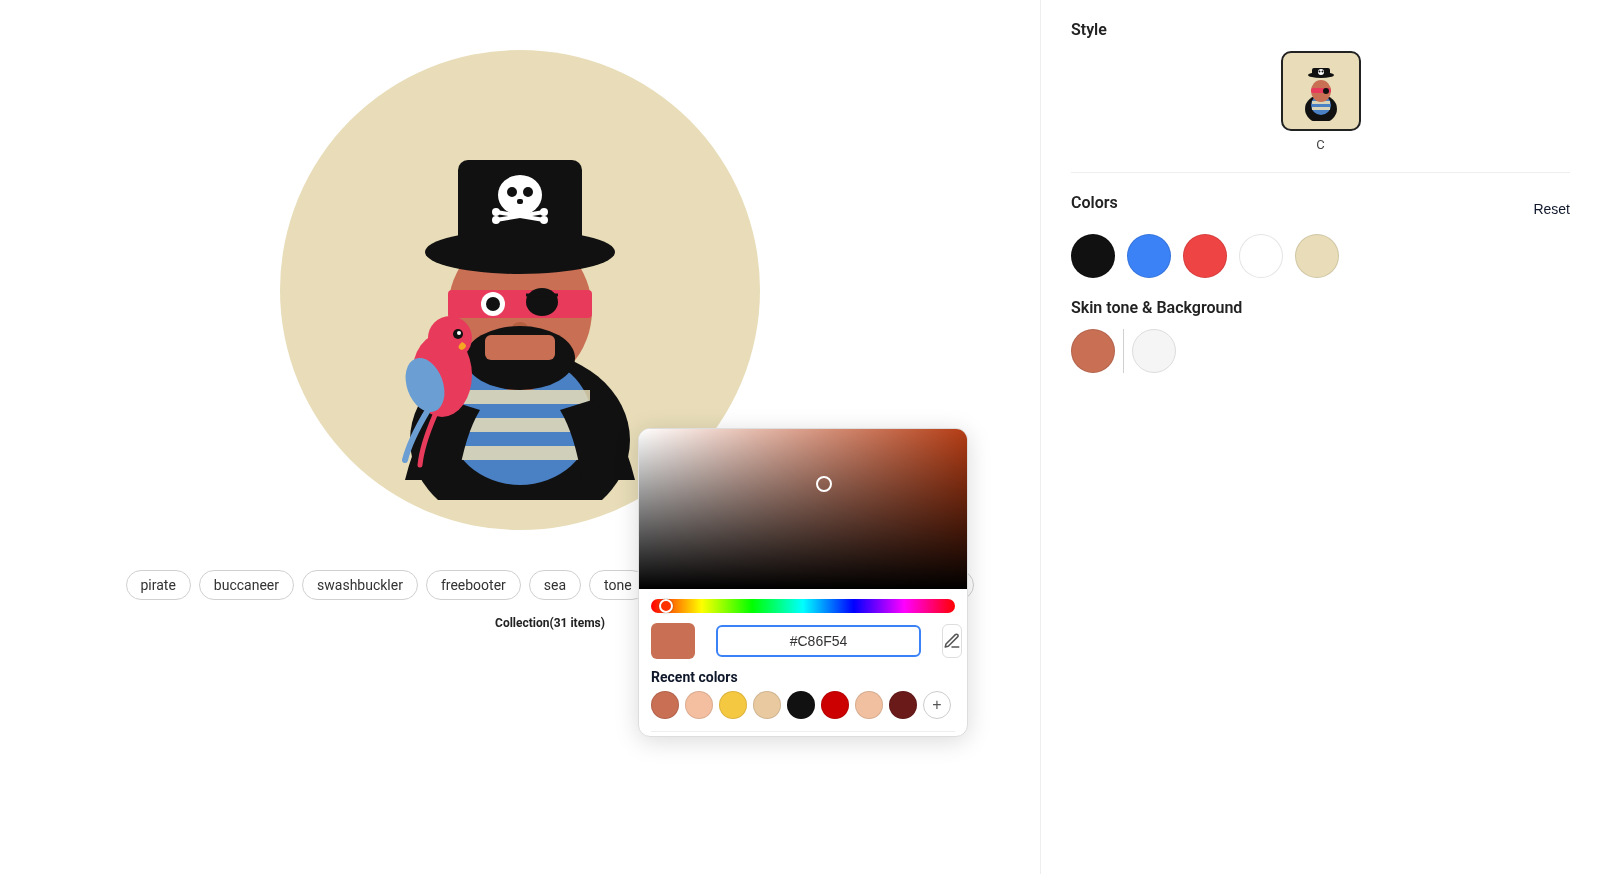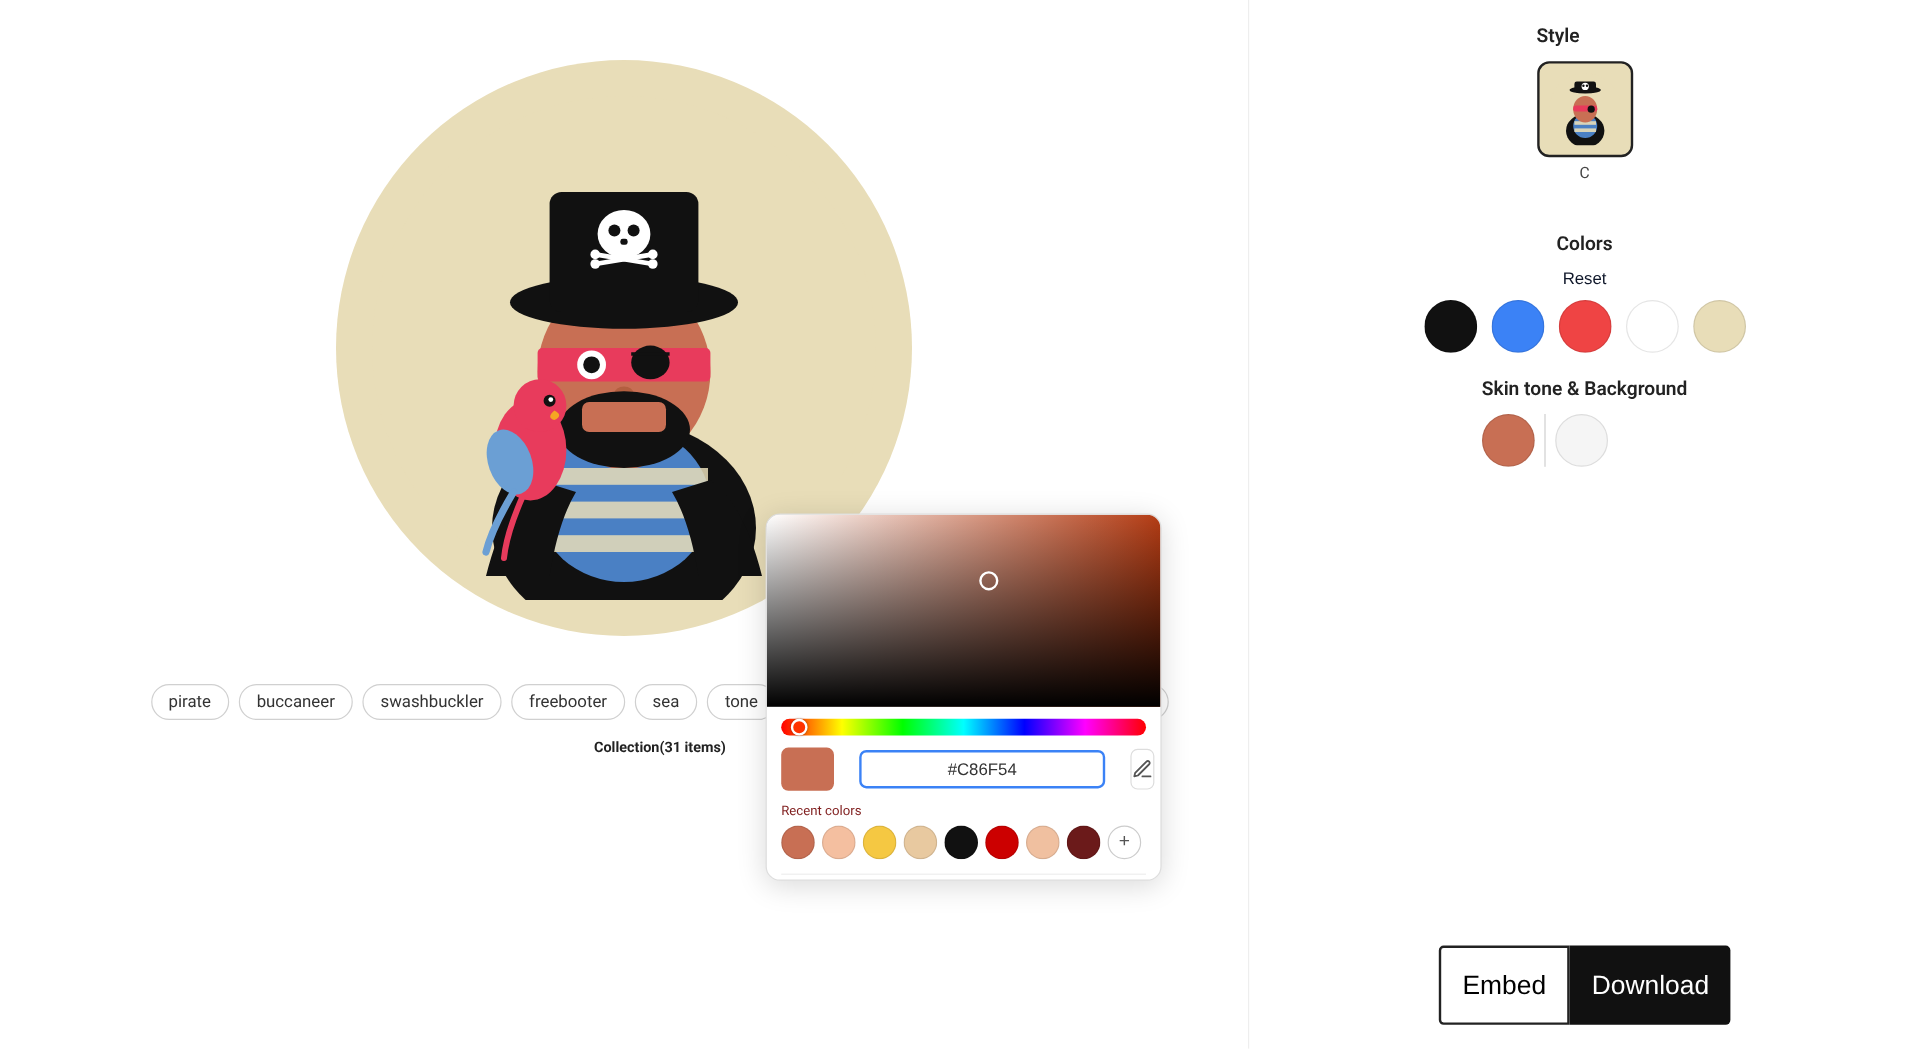--- a/index.html
+++ b/index.html
@@ -77,21 +77,20 @@
     .collection-info span { font-weight: 700; }
 
     
     .right-panel {
       width: 560px;
       padding: 20px 30px;
       border-left: 1px solid #eee;
       display: flex;
       flex-direction: column;
       gap: 16px;
-      align-items: center;
     }
 
     .section-title {
       font-size: 16px;
       font-weight: 600;
       color: #222;
       margin-bottom: 12px;
     }
 
     .style-option {
@@ -126,21 +125,20 @@
     .divider {
       height: 1px;
       background: #eee;
       margin: 4px 0;
     }
 
     .colors-header {
       display: flex;
       justify-content: space-between;
       align-items: center;
-      flex-direction: column;
     }
 
     .reset-btn {
       font-size: 14px;
       color: #0f172a;
       cursor: pointer;
       background: none;
       border: none;
     }
 
@@ -308,23 +306,24 @@
       align-items: center;
       justify-content: center;
       font-size: 18px;
     }
 
     .recent-colors-section, .saved-colors-section {
       padding: 0 12px 8px 12px;
     }
 
     .section-mini-title {
-      font-size: 11px;
-      color: #7f1d1d;
+      font-size: 14px;
+      color: #0f172a;
       margin-bottom: 6px;
+      font-weight: bold;
     }
 
     .mini-swatches {
       display: flex;
       gap: 6px;
       align-items: center;
     }
 
     .mini-swatch {
       width: 28px;
@@ -499,24 +498,20 @@
       <div class="section-title">Skin tone &amp; Background</div>
       <div class="skin-swatches">
         <div class="skin-swatch" style="background:#c86f54;"></div>
         <div class="skin-divider"></div>
         <div class="skin-swatch" style="background:#f5f5f5; border:1px solid #ddd;"></div>
       </div>
     </div>
 
     <div style="flex:1;"></div>
 
-    <div class="action-buttons">
-      <button class="embed-btn">Embed</button>
-      <button class="download-btn">Download</button>
-    </div>
 
   </div>
 
   <div class="color-picker-popup">
 
     <div class="picker-gradient">
       <div class="picker-cursor"></div>
     </div>
 
     <div class="picker-hue-bar">

